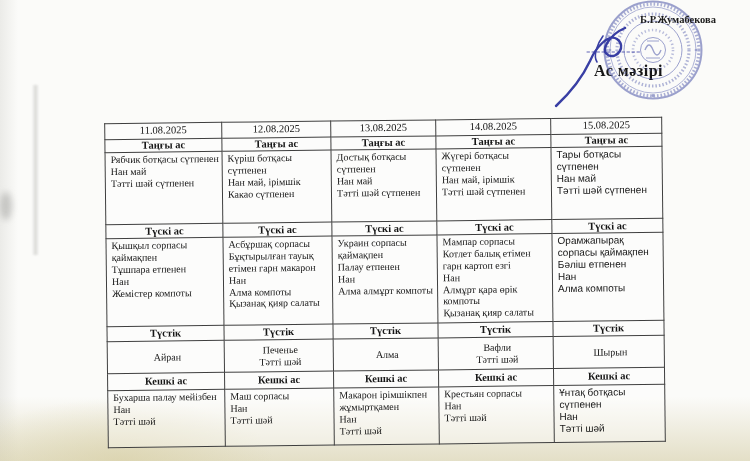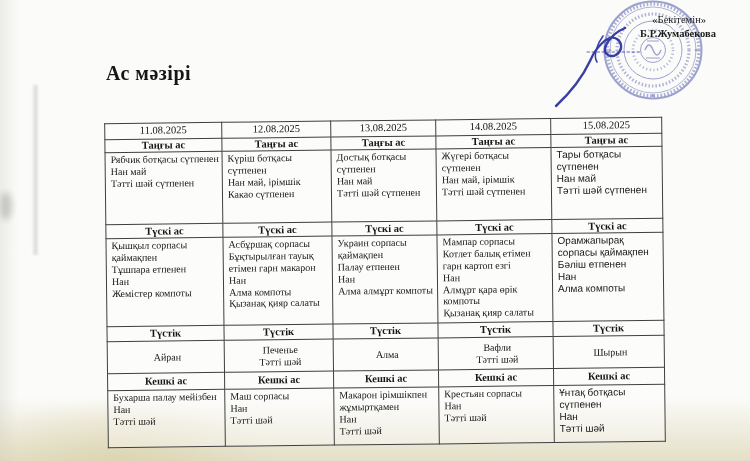--- a/index.html
+++ b/index.html
@@ -23,22 +23,22 @@
     border-radius:50%;filter:blur(3px);pointer-events:none;}
 
   .approval{position:absolute;top:13px;right:28px;text-align:right;
     font-size:10.5px;line-height:1.3;color:#1c1c1c;z-index:3;}
   .approval .l1{padding-right:16px;}
   .approval .l3{padding-right:6px;font-weight:bold;}
 
   .stamp{position:absolute;left:598px;top:0px;z-index:1;opacity:0.55;}
   .signature{position:absolute;left:545px;top:16px;z-index:4;}
 
-  .doc-title{position:absolute;left:106px;top:62px;width:557px;text-align:left;
-    font-size:20px;font-weight:bold;letter-spacing:0.5px;}
+  .doc-title{position:absolute;left:106px;top:62px;width:557px;text-align:right;
+    font-size:16px;font-weight:bold;letter-spacing:0.5px;}
 
   table.menu{position:absolute;left:106px;top:120px;width:557px;
     border-collapse:collapse;table-layout:fixed;
     transform:rotate(-0.65deg);transform-origin:50% 50%;
     background:rgba(255,255,255,0.35);}
   table.menu td{border:1px solid #3f3f3f;font-size:10px;line-height:1.18;
     padding:1px 2px 1px 5px;white-space:pre-line;overflow:hidden;color:#161616;}
   tr.r-date td{height:15px;text-align:center;vertical-align:middle;font-size:10.5px;padding:0 2px;}
   tr.r-label td{text-align:center;vertical-align:middle;font-weight:bold;font-size:10.5px;padding:0 2px;}
   tr.rl-b td{height:12px;}
@@ -71,21 +71,20 @@
     <circle cx="55" cy="50" r="20" stroke-width="2.6" stroke-dasharray="1.3 2.4" opacity="0.7"></circle>
   </g>
   <g fill="#4d57a9" stroke="none">
     <circle cx="55" cy="95.5" r="1.6"></circle>
     <circle cx="12" cy="50" r="1.3"></circle>
     <circle cx="98" cy="50" r="1.3"></circle>
   </g>
 </svg>
 
 <div class="approval">
-  <div class="l1">«Бекітемін»</div>
   <div class="l3">Б.Р.Жумабекова</div>
 </div>
 
 <svg class="signature" width="115" height="100" viewBox="0 0 115 100">
   <g fill="none" stroke="#2f35a0" stroke-linecap="round" opacity="0.95">
     <path d="M80 12 C 66 18, 54 34, 63 39 C 72 44, 82 30, 72 23 C 63 17, 50 33, 45 45 C 38 60, 26 76, 11 90" stroke-width="2.4"></path>
     <path d="M58 20 C 52 28, 48 40, 52 46" stroke-width="1.6"></path>
     <path d="M42 36 H 97" stroke-width="1" stroke-dasharray="2.5 2.5" opacity="0.8"></path>
   </g>
 </svg>

